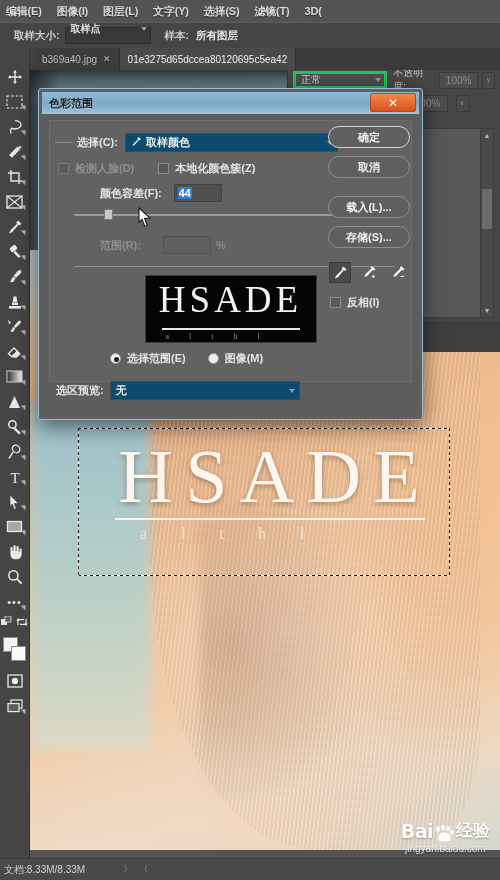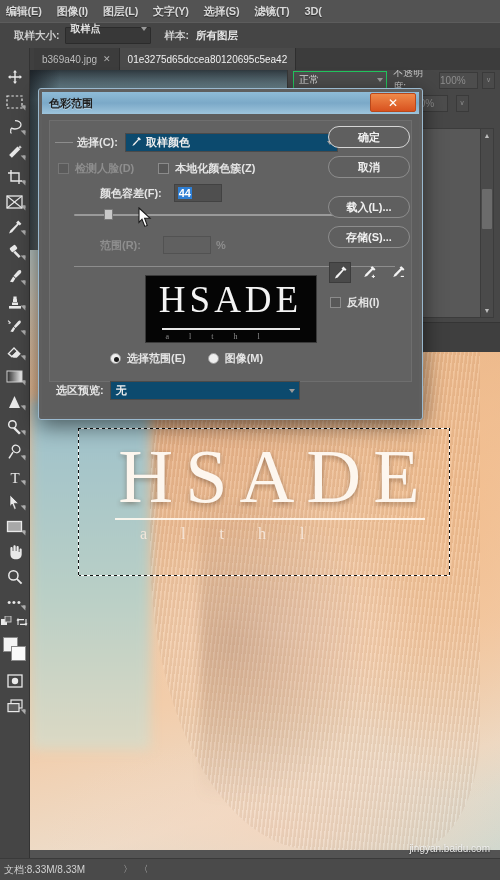--- a/index.html
+++ b/index.html
@@ -196,27 +196,27 @@
   .lp-search {
     width: 82px; height: 18px; background: #3d3d3d; border: 1px solid #2d2d2d;
     border-radius: 2px; display: flex; align-items: center; gap: 4px; padding: 0 3px 0 4px;
   }
   .lp-search span.txt { color: #8f8f8f; font-size: 10px; flex: 1; }
   .lp-ficon { width: 18px; height: 18px; display:flex; align-items:center; justify-content:center;
               color: #c9c9c9; }
   .lp-dot { width: 9px; height: 9px; border-radius: 50%; background: #b0b0b0; margin-left: 2px; }
   .lp-blend { height: 24px; display: flex; align-items: center; padding: 0 5px; gap: 4px; }
   .blendbox {
-    width: 96px; height: 18px; background: #4d4d4d; border: 1px solid #22c55e;
+    width: 96px; height: 18px; background: #4d4d4d; border: 3px solid #22c55e;
     display:flex; align-items:center; justify-content: space-between; padding: 0 3px 0 5px;
   }
   .blendbox span { color: #dcdcdc; font-size: 10px; }
   .lp-blend .lbl { color: #c6c6c6; font-size: 10px; margin-left: 2px; }
   .numbox { width: 40px; height: 17px; background: #4d4d4d; border: 1px solid #3a3a3a;
-            display:flex; align-items:center; }
+            display:flex; align-items:center; justify-content:center; }
   .numbox span { color: #8d8d8d; font-size: 10px; }
   .stepper { width: 13px; height: 17px; background: #4a4a4a; border: 1px solid #3a3a3a;
              display:flex; align-items:center; justify-content:center; color:#8d8d8d; font-size:7px; }
   .lp-lockrow { height: 22px; display:flex; align-items:center; padding: 0 6px; gap: 8px; }
   .lp-lockrow .lbl { color: #c6c6c6; font-size: 10px; }
   .lp-list { position: absolute; left: 6px; right: 6px; top: 128px; bottom: 34px;
              background: #585858; border: 1px solid #3c3c3c; }
   .lp-scroll { position: absolute; right: 0; top: 0; bottom: 0; width: 13px; background: #4a4a4a;
                border-left: 1px solid #3c3c3c; }
   .lp-scroll .arw { height: 13px; display:flex; align-items:center; justify-content:center;
@@ -361,20 +361,33 @@
 
     <div class="selection">
       <div class="edge e-t"></div>
       <div class="edge e-b"></div>
       <div class="edge e-l"></div>
       <div class="edge e-r"></div>
     </div>
   </div>
 
   <div class="watermark">
+    <div class="wm-row">
+      <span class="wm-bai">Bai</span>
+      <span class="wm-paw">
+        <svg width="20" height="17" viewBox="0 0 20 17">
+          <ellipse cx="4" cy="4" rx="2.1" ry="2.8" fill="#fff"></ellipse>
+          <ellipse cx="9" cy="2.4" rx="2.1" ry="2.7" fill="#fff"></ellipse>
+          <ellipse cx="14.3" cy="3.6" rx="2.1" ry="2.6" fill="#fff"></ellipse>
+          <ellipse cx="18" cy="7.4" rx="1.9" ry="2.3" fill="#fff"></ellipse>
+          <path d="M10.3 7.2c3.6 0 6.3 3 6.3 6 0 2.3-2 3.4-6.3 3.4S4 15.5 4 13.2c0-3 2.7-6 6.3-6z" fill="#fff"></path>
+        </svg>
+      </span>
+      <span class="wm-jy">经验</span>
+    </div>
     <div class="wm-url">jingyan.baidu.com</div>
   </div>
 
   <div class="layers">
     <div class="lp-head">
       <span class="dots">»</span>
       <span class="x">✕</span>
     </div>
     <div class="lp-tabs">
       <div class="lp-tab">

